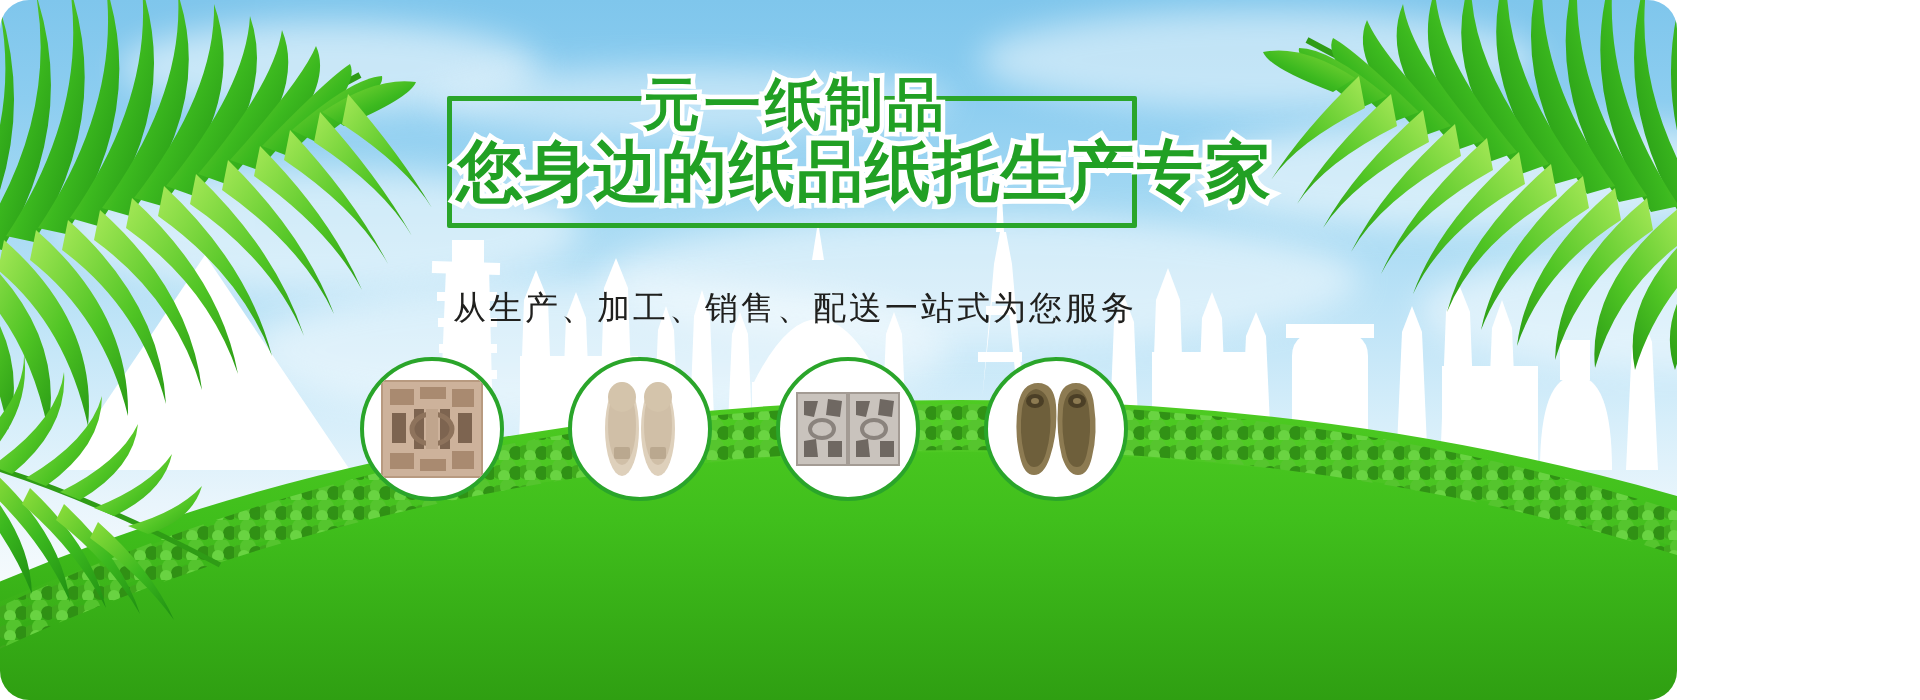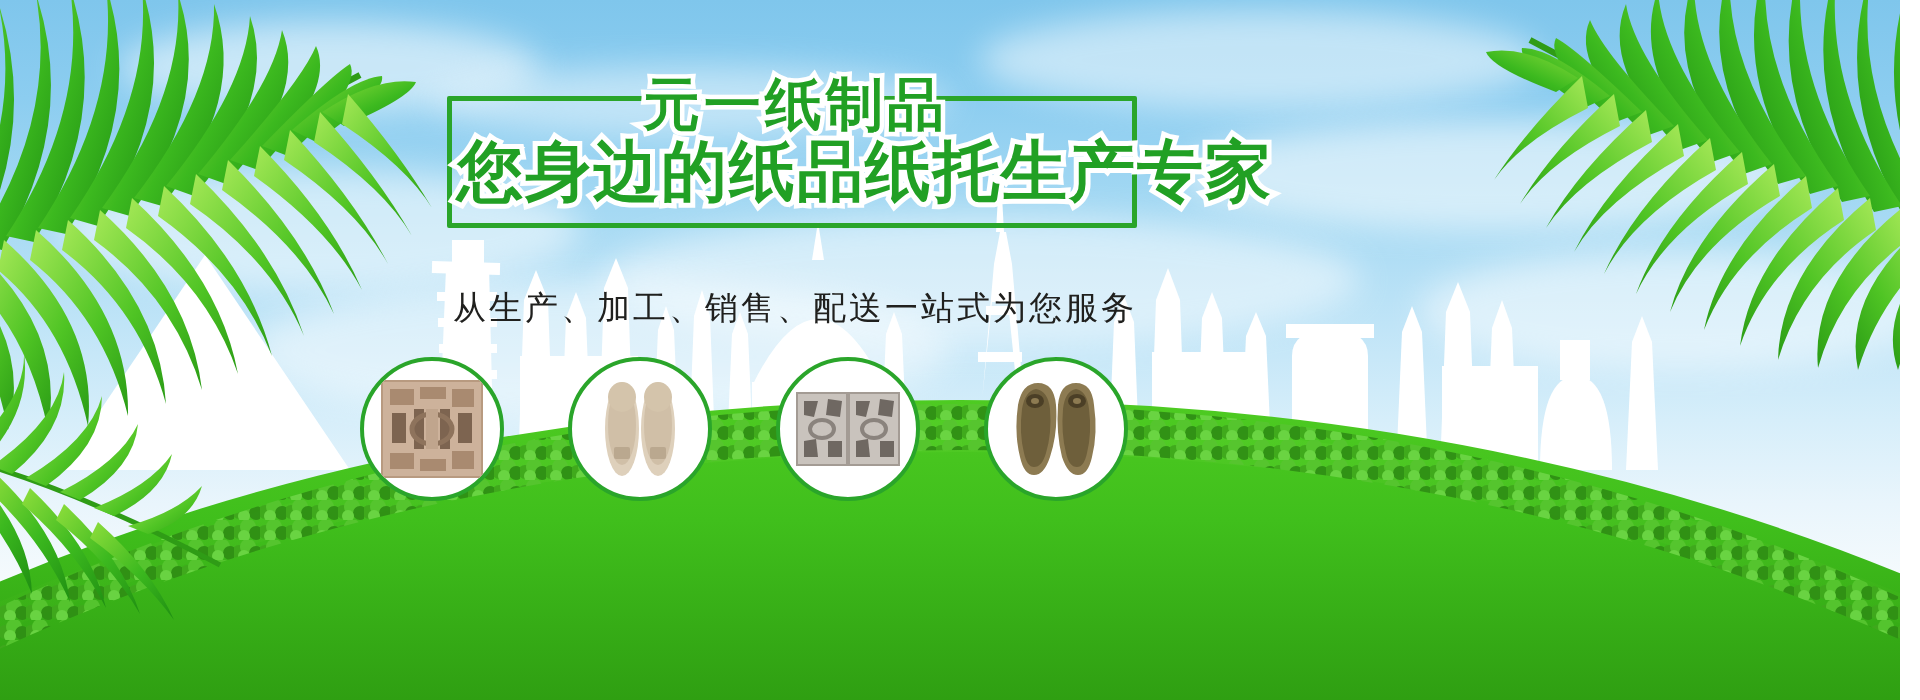--- a/index.html
+++ b/index.html
@@ -6,31 +6,32 @@
   * { box-sizing: border-box; margin: 0; padding: 0; }
   html, body {
     width: 1920px; height: 700px;
     overflow: hidden;
     font-family: "Liberation Sans", "DejaVu Sans", sans-serif;
   }
 
   
   .banner {
     position: relative;
-    width: 1900px; height: 700px;
+    width: 1677px; height: 700px;
     overflow: hidden;
     background: linear-gradient(180deg,
         #7fc6ec 0%,
         #8ccdf0 14%,
         #a5d9f3 30%,
         #bfe4f7 46%,
         #d6eefa 60%,
         #e9f5fc 72%,
         #f4fafd 82%,
         #ffffff 92%);
+    border-radius: 29px;
   }
 
   
   .cloud {
     position: absolute;
     background: #ffffff;
     border-radius: 50%;
     filter: blur(16px);
     opacity: .85;
     pointer-events: none;

